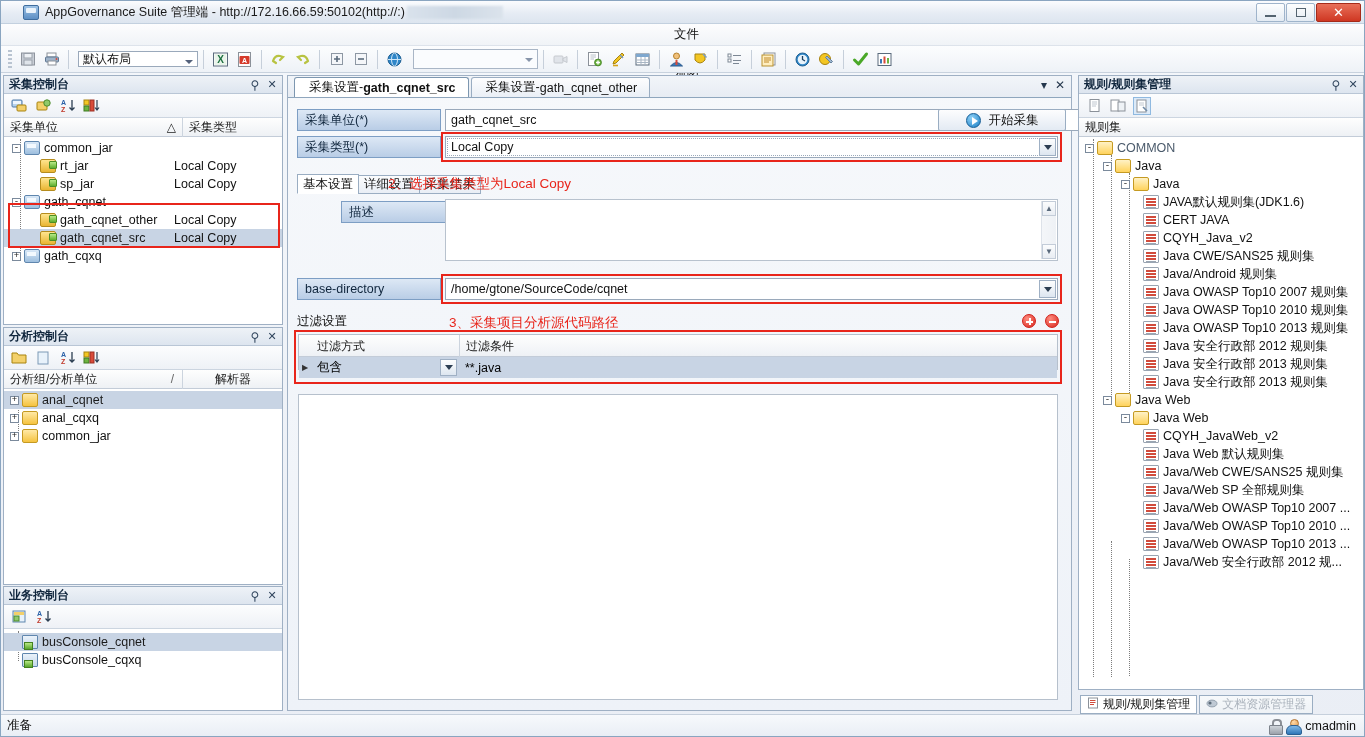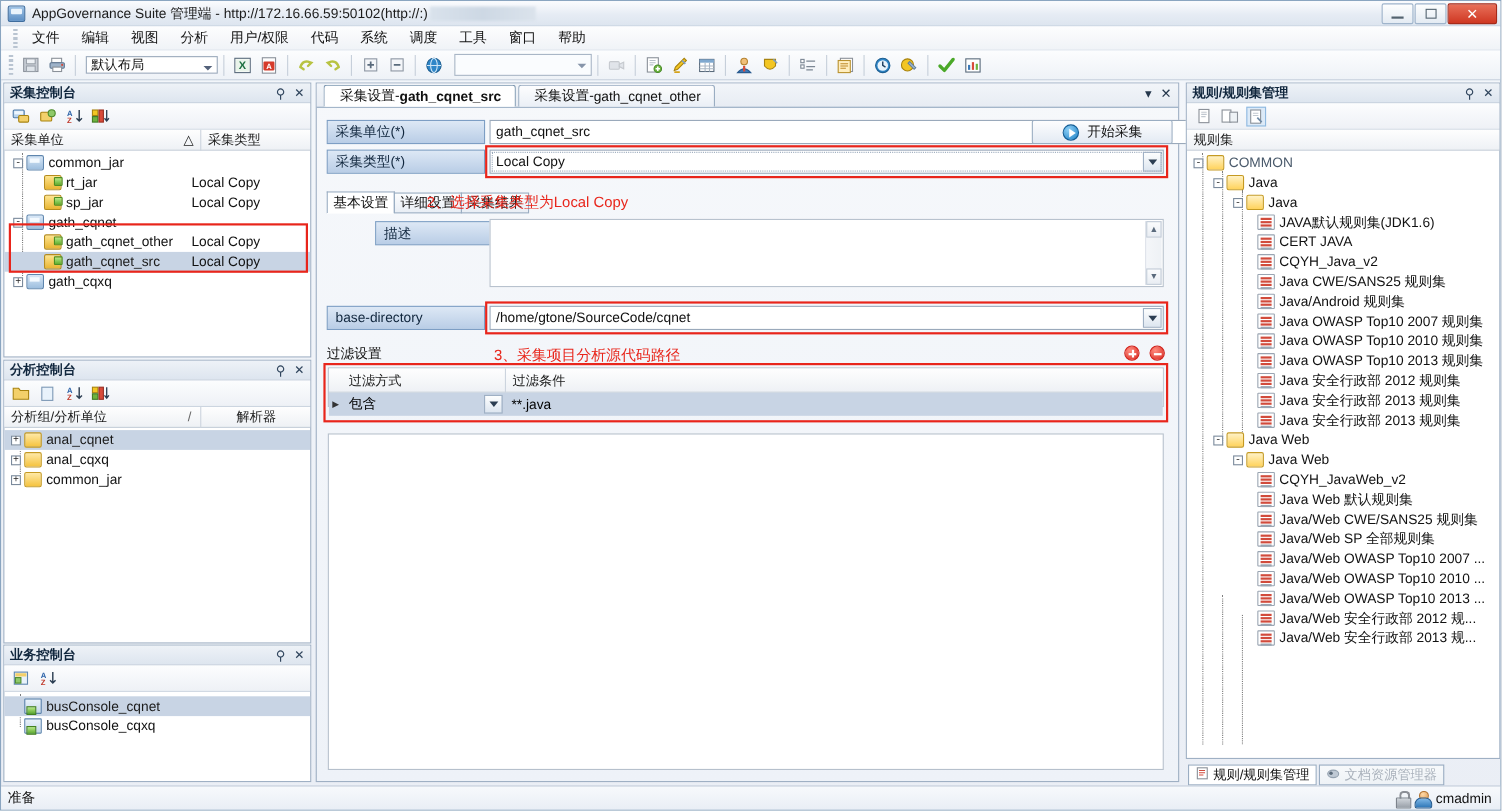--- a/index.html
+++ b/index.html
@@ -17,21 +17,21 @@
     background: linear-gradient(#f4f7fb, #eaeef5);
     border: 1px solid #8aa5c0;
     overflow: hidden;
   }
 
   
   .titlebar {
     position: absolute; left: 0; top: 0; width: 1363px; height: 23px;
     background: linear-gradient(#fbfcfe, #e6ecf4 55%, #dde5ef);
     border-bottom: 1px solid #c3d0df;
-    display: flex; align-items: center;
+    display: flex; align-items: center; padding-left: 16px;
   }
   .tb-icon {
     width: 16px; height: 15px; margin-left: 6px; margin-right: 6px;
     background: linear-gradient(#9fc3e6, #5d8fc4);
     border: 1px solid #3f6d9e; border-radius: 2px;
     position: relative;
   }
   .tb-icon:after {
     content: ""; position: absolute; left: 2px; top: 2px; width: 10px; height: 5px;
     background: #eaf3fb; border-radius: 1px;
@@ -58,21 +58,21 @@
     border-color: #a52a1a; color: #fff; font-weight: bold; font-size: 13px;
   }
   .wbtn .min-g { width: 11px; height: 2px; background: #53636f; margin-top: 7px;}
   .wbtn .max-g { width: 10px; height: 9px; border: 1.5px solid #53636f; }
 
   
   .menubar {
     position: absolute; left: 0; top: 23px; width: 1363px; height: 22px;
     background: linear-gradient(#fdfdfe,#f0f3f7);
     border-bottom: 1px solid #dde3eb;
-    display: flex; align-items: center; padding-left: 8px;
+    display: flex; align-items: center; padding-left: 8px; flex-direction: column;
   }
   .menu-item {
     padding: 2px 10px; font-size: 12.5px; color: #111; cursor: default;
     white-space: nowrap;
   }
 
   
   .toolbar {
     position: absolute; left: 0; top: 45px; width: 1363px; height: 27px;
     background: linear-gradient(#fcfdfe,#eef2f7);
@@ -942,25 +942,20 @@
       <div class="trow">
         <span class="tspacer" style="width:64px;"></span>
         <span class="ico-node ico-rule"></span>
         <span class="ttxt">Java/Web OWASP Top10 2013 ...</span>
       </div>
       <div class="trow">
         <span class="tspacer" style="width:64px;"></span>
         <span class="ico-node ico-rule"></span>
         <span class="ttxt">Java/Web 安全行政部 2012 规...</span>
       </div>
-      <div class="trow">
-        <span class="tspacer" style="width:64px;"></span>
-        <span class="ico-node ico-rule"></span>
-        <span class="ttxt">Java/Web 安全行政部 2013 规...</span>
-      </div>
     </div>
   </div>
 
   <div class="bottomtabs" style="left:1079px; top:694px;">
     <div class="btab active">
       <span>
         <svg width="12" height="12" viewBox="0 0 12 12">
             <rect x="1.5" y="1" width="9" height="10" fill="#fff" stroke="#8b9199"></rect>
             <path d="M3 3.5 H8.5 M3 5.5 H8.5 M3 7.5 H7" stroke="#d14b3c"></path>
           </svg>

